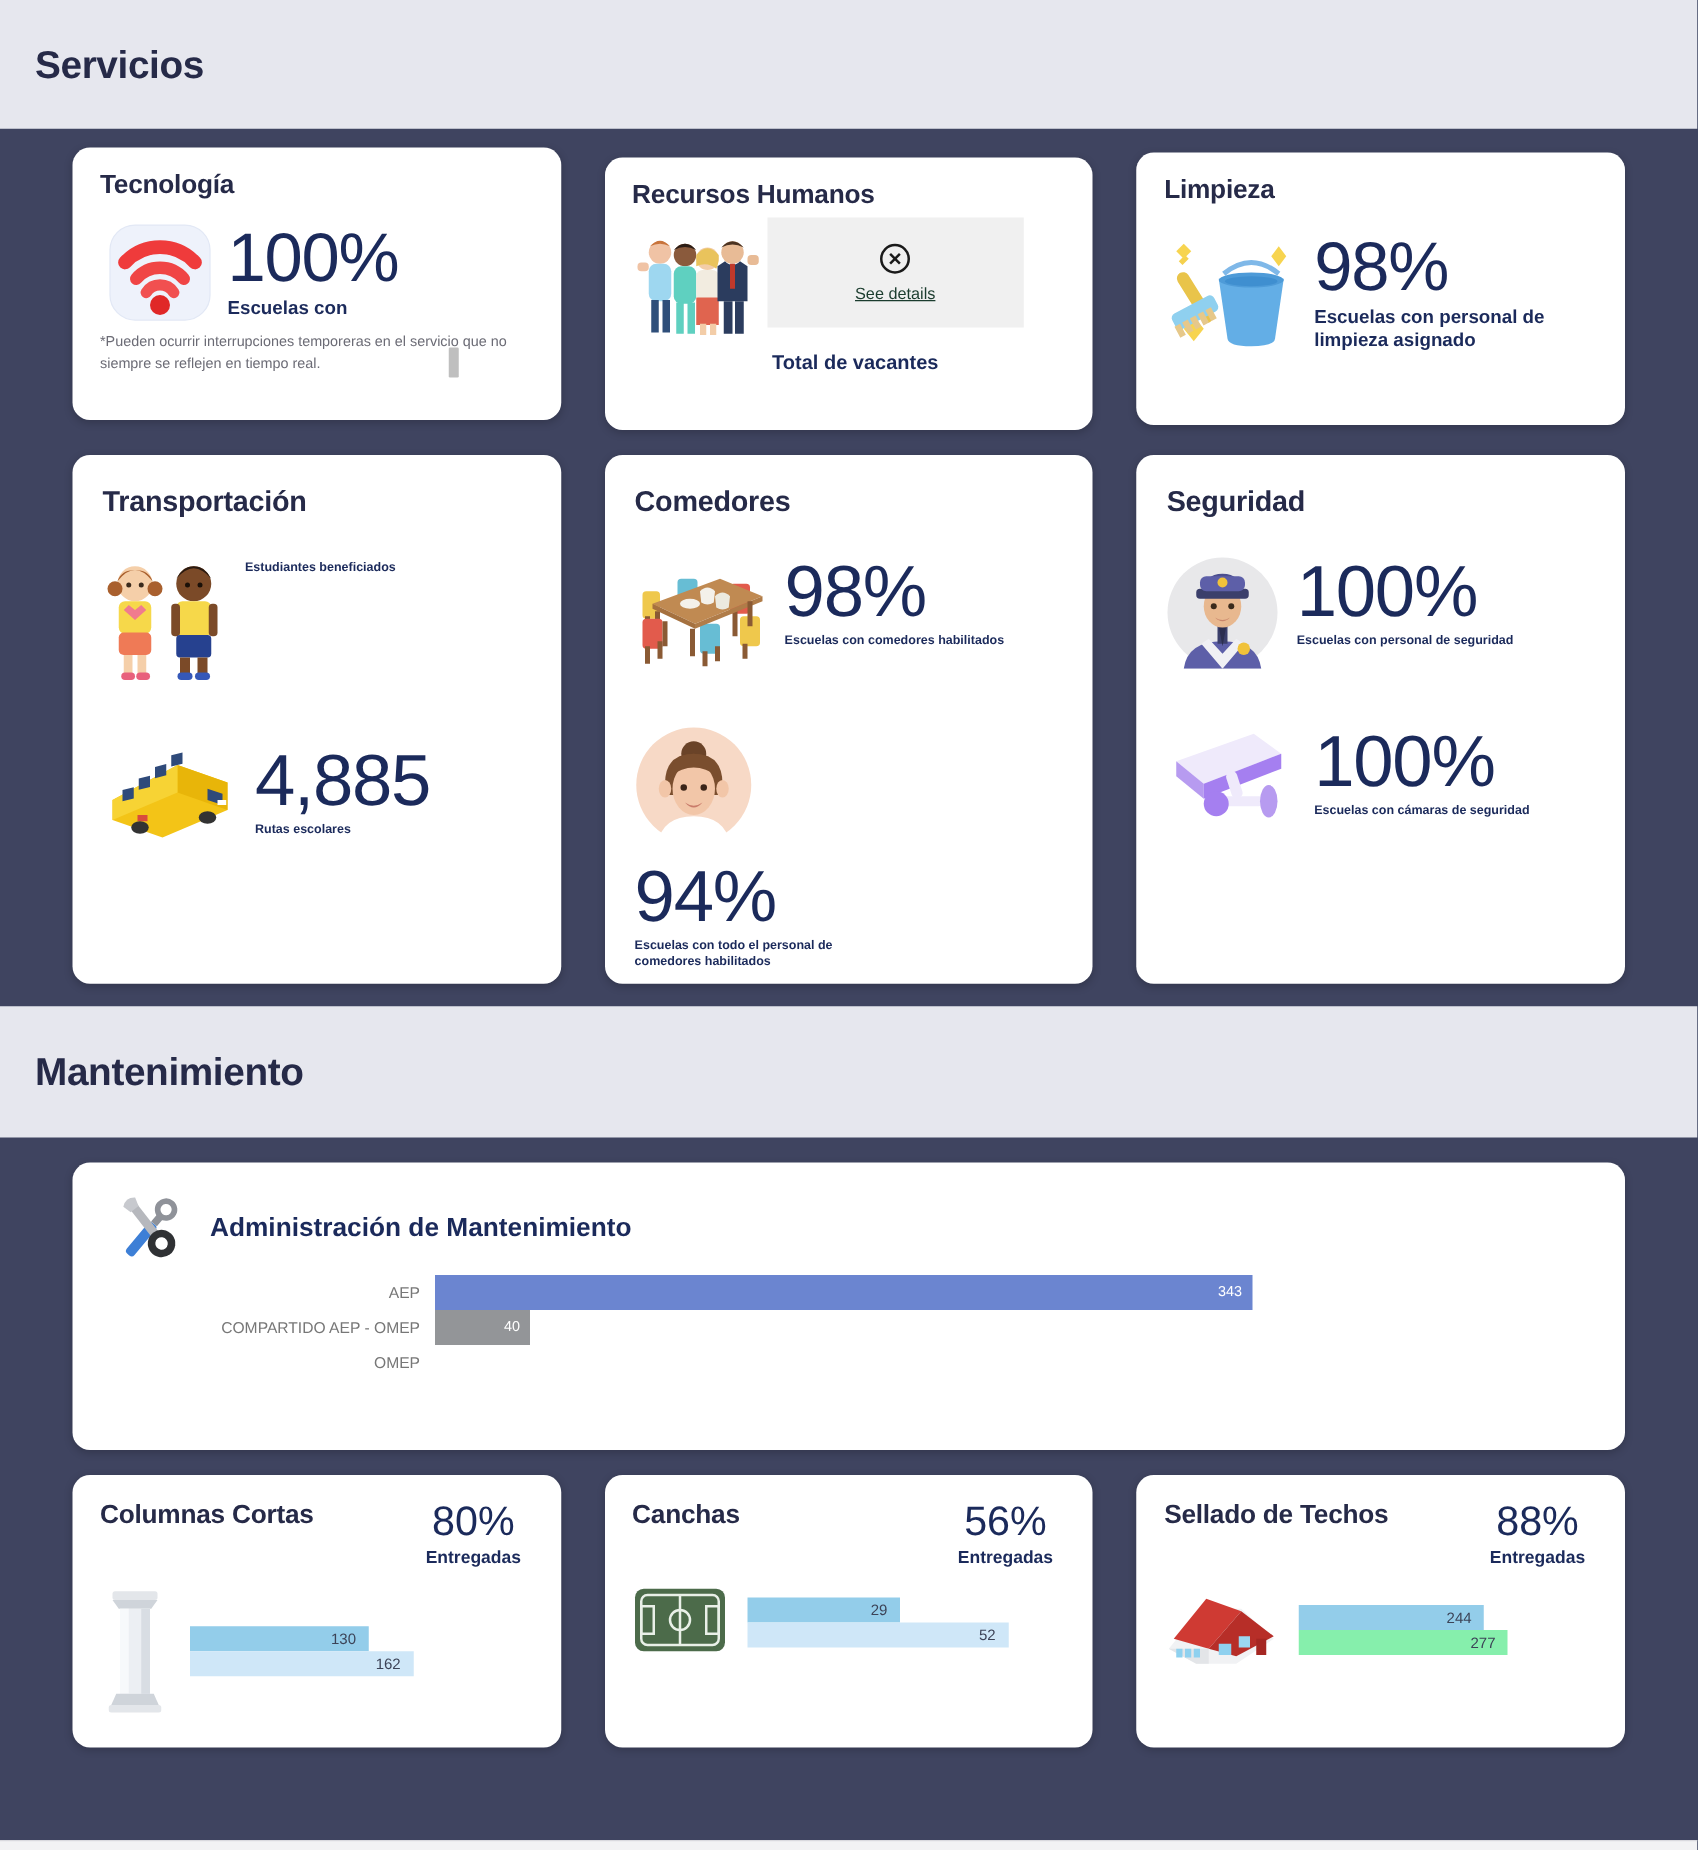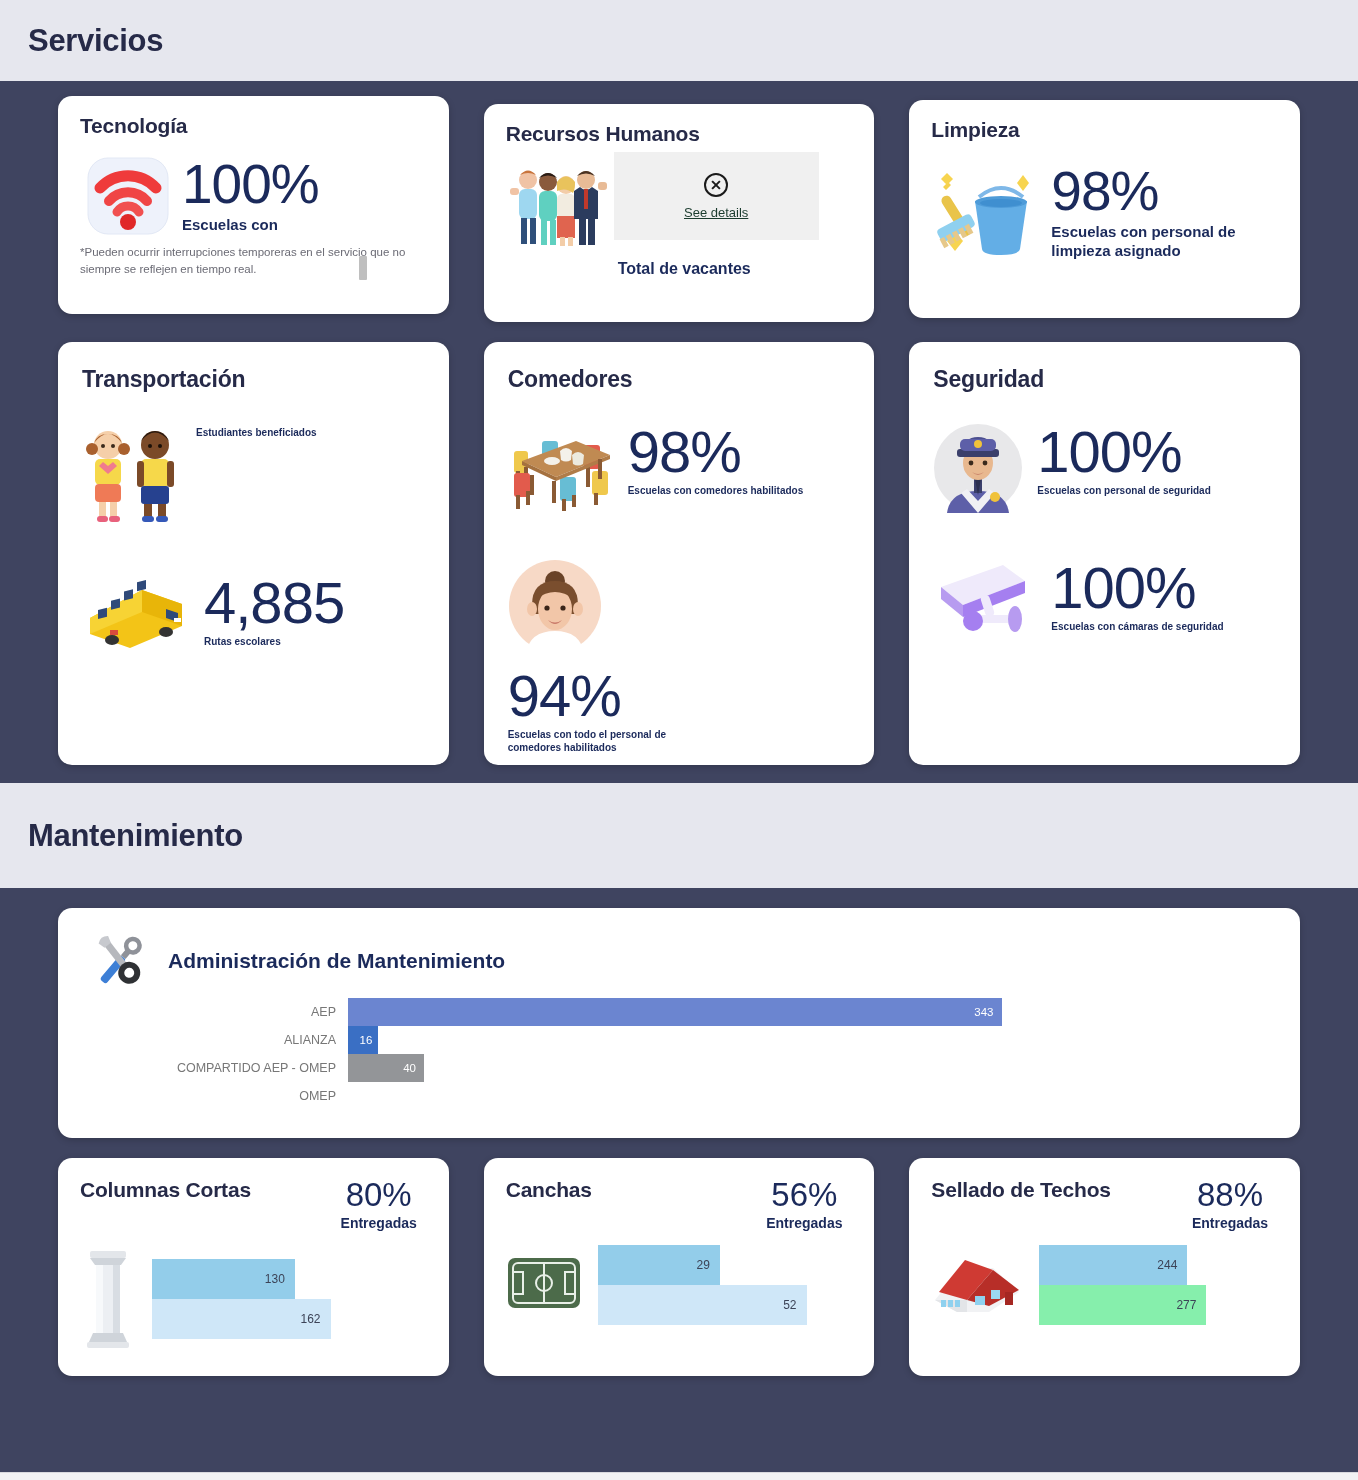--- a/index.html
+++ b/index.html
@@ -12,21 +12,21 @@
   }
   .page { position: relative; width: 1358px; height: 1480px; background: #3f4460; }
 
   
   .section-band {
     background: #e6e7ee;
     padding: 0 0 0 28px;
     display: flex;
     align-items: center;
   }
-  .section-band.servicios { height: 81px; }
+  .section-band.servicios { height: 103px; }
   .section-band.mantenimiento { height: 105px; margin-top: 0; }
   .section-title {
     font-size: 31px;
     font-weight: bold;
     color: #262a48;
     letter-spacing: -0.3px;
   }
 
   
   .row {
@@ -189,21 +189,21 @@
   .pct-label {
     font-size: 14px;
     font-weight: bold;
     color: #1b2a5b;
     margin-top: 2px;
   }
   .mini-wrap { display: flex; align-items: center; gap: 16px; margin-top: 14px; }
   .mini-icon { flex: none; }
   .mini-bars { flex: 1; }
   .mini-bar {
-    height: 40px;
+    height: 20px;
     display: flex;
     align-items: center;
     justify-content: flex-end;
     padding-right: 10px;
     font-size: 12px;
     color: #3c4357;
   }
 
   .bottom-strip {
     position: absolute;
@@ -520,26 +520,20 @@
       <div class="chart-head-title">Administración de Mantenimiento</div>
     </div>
     <div class="bars">
       <div class="bar-row">
         <div class="bar-cat">AEP</div>
         <div class="bar-track">
             <div class="bar-fill" style="width:73.1%;background:#6b85d0;">343</div>
           </div>
       </div>
       <div class="bar-row">
-        <div class="bar-cat">ALIANZA</div>
-        <div class="bar-track">
-            <div class="bar-fill" style="width:3.4%;background:#3a6fc4;padding-right:6px;">16</div>
-          </div>
-      </div>
-      <div class="bar-row">
         <div class="bar-cat">COMPARTIDO AEP - OMEP</div>
         <div class="bar-track">
             <div class="bar-fill" style="width:8.5%;background:#939598;">40</div>
           </div>
       </div>
       <div class="bar-row">
         <div class="bar-cat">OMEP</div>
       </div>
     </div>
   </div>

